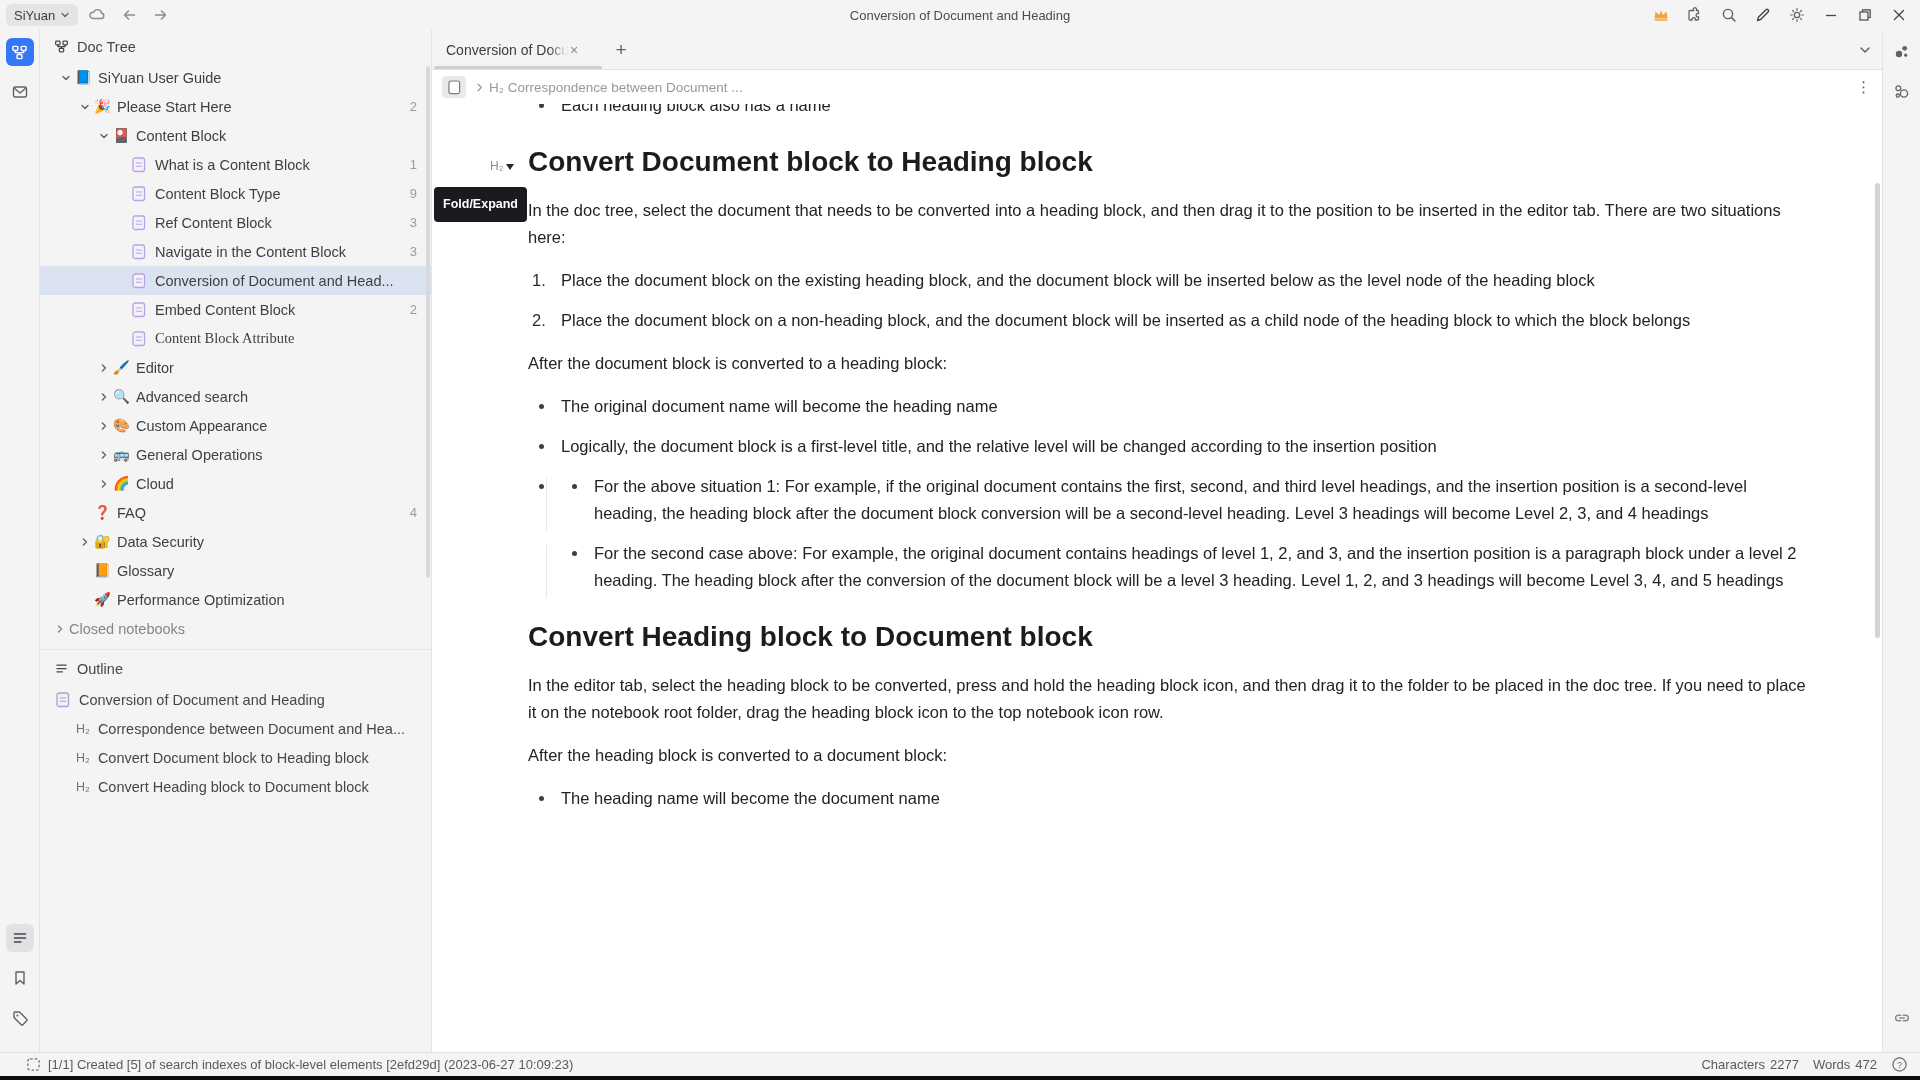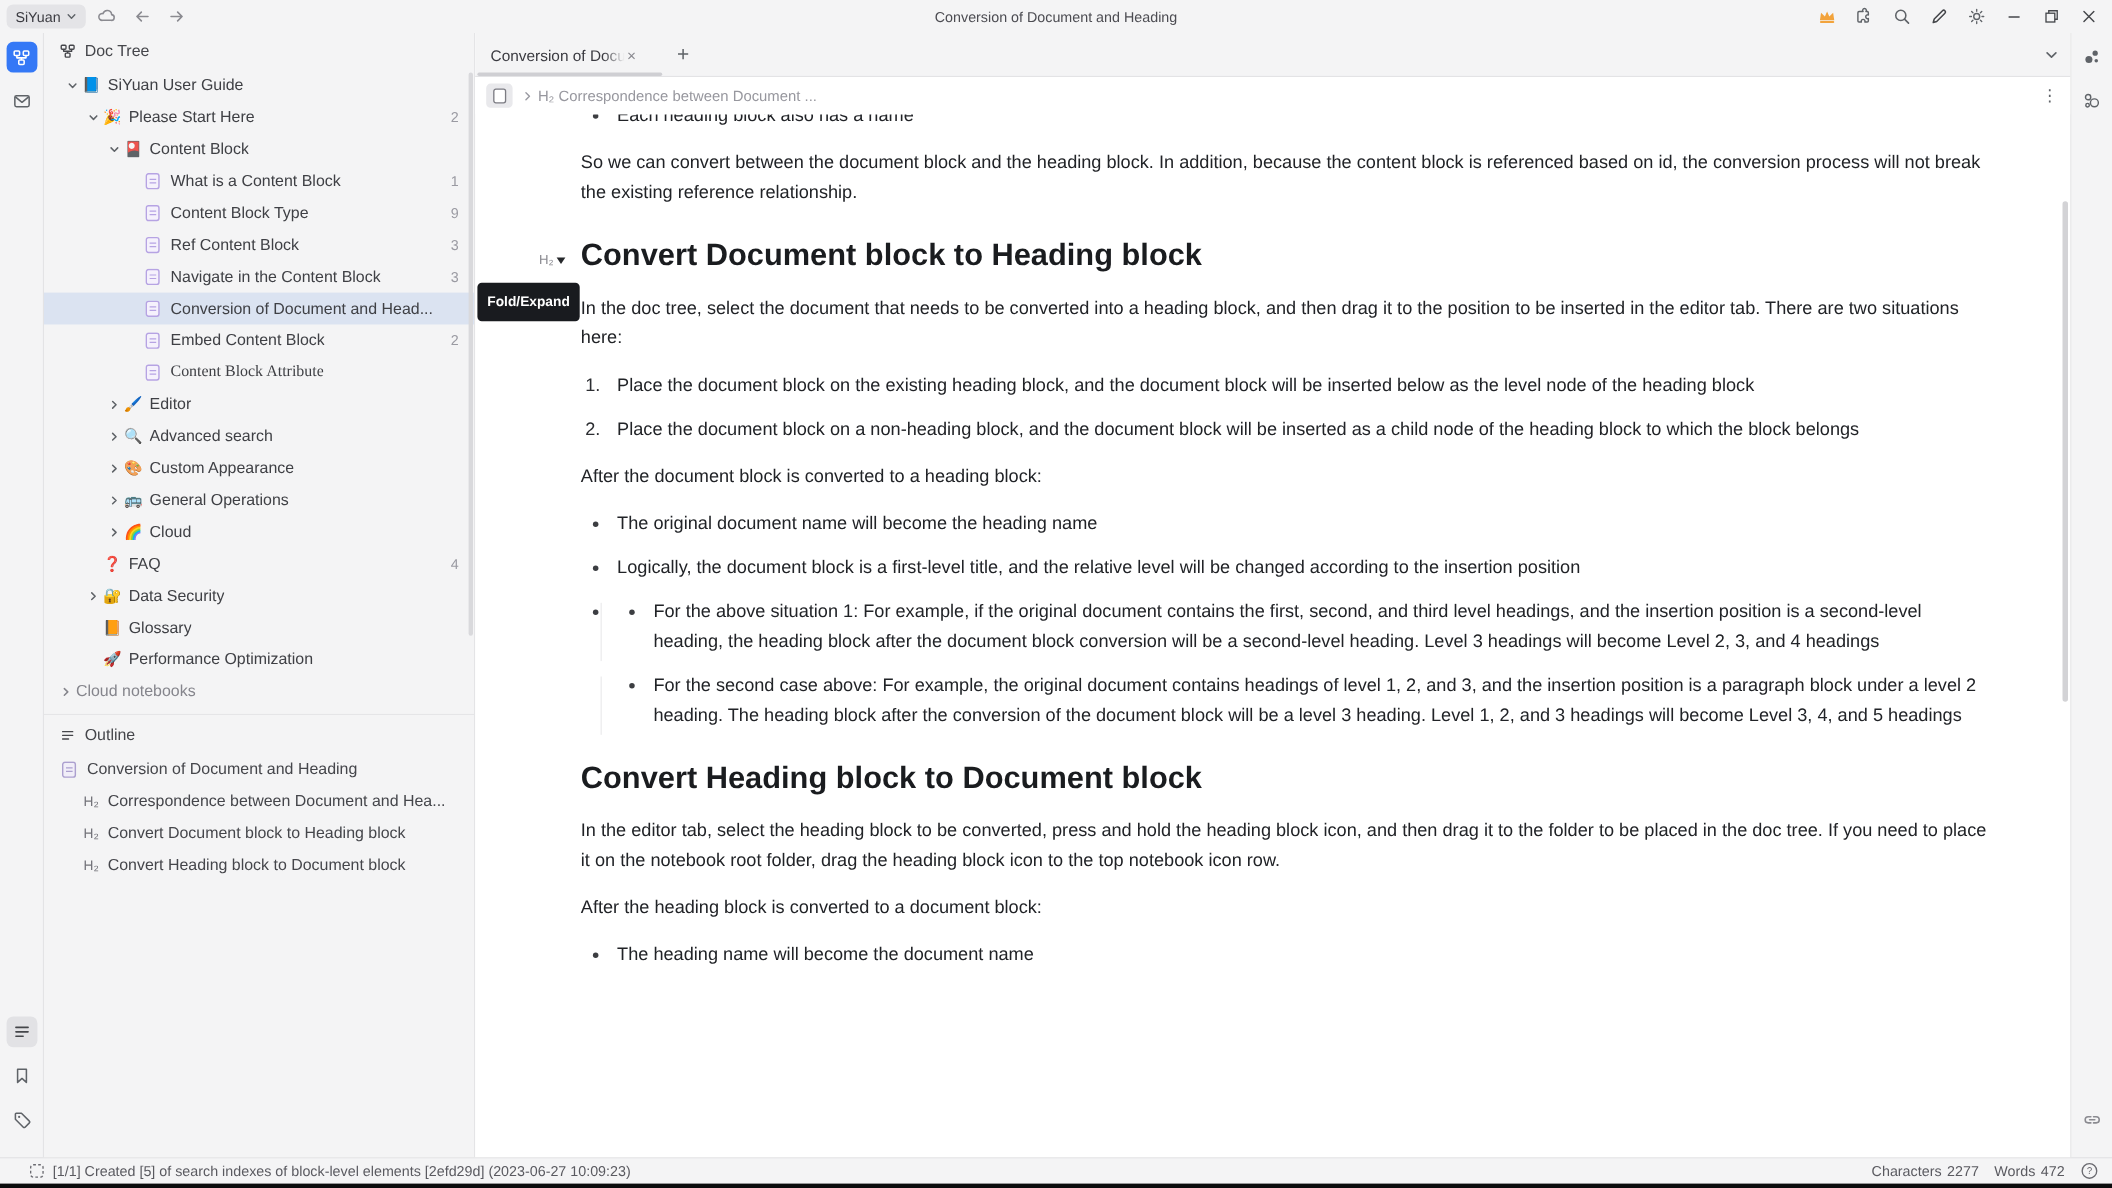--- a/index.html
+++ b/index.html
@@ -391,21 +391,21 @@
             <span class="nicon emoji">🚀</span>
             <span class="lbl">Performance Optimization</span>
           </div>
         </div>
       <div class="tree-row closed" style="padding-left:10px">
         <span class="tgl">
             <svg width="12" height="12" viewBox="0 0 12 12">
               <path d="M4.5 3 L7.6 6 L4.5 9" fill="none" stroke="#85858c" stroke-width="1.4" stroke-linecap="round" stroke-linejoin="round"></path>
             </svg>
           </span>
-        <span class="lbl">Cloud notebooks</span>
+        <span class="lbl">Closed notebooks</span>
       </div>
       <div class="outline-sec">
         <div class="panel-header">
           <svg width="15" height="15" viewBox="0 0 18 18">
               <g stroke="#45464b" stroke-width="1.5" stroke-linecap="round">
                 <path d="M3.5 5 h11"></path>
                 <path d="M3.5 9 h11"></path>
                 <path d="M3.5 13 h6.5"></path>
               </g>
             </svg>
@@ -465,21 +465,20 @@
         <span class="crumb-text">H₂ Correspondence between Document ...</span>
         <button class="more-v">⋮</button>
       </div>
       <div class="editor" id="editor">
           <div class="blk list ul">
             <div class="li">
               <span class="mk dot"></span>
               <div>Each heading block also has a name</div>
             </div>
           </div>
-          <div class="blk p">So we can convert between the document block and the heading block. In addition, because the content block is referenced based on id, the conversion process will not break the existing reference relationship.</div>
           <div class="blk h2w">
             <div class="gutter">
               <span class="gl">H₂</span>
               <span class="tri"></span>
             </div>
             <h2>Convert Document block to Heading block</h2>
             <div class="tooltip">Fold/Expand</div>
           </div>
           <div class="blk p">In the doc tree, select the document that needs to be converted into a heading block, and then drag it to the position to be inserted in the editor tab. There are two situations here:</div>
           <div class="blk list ol">

